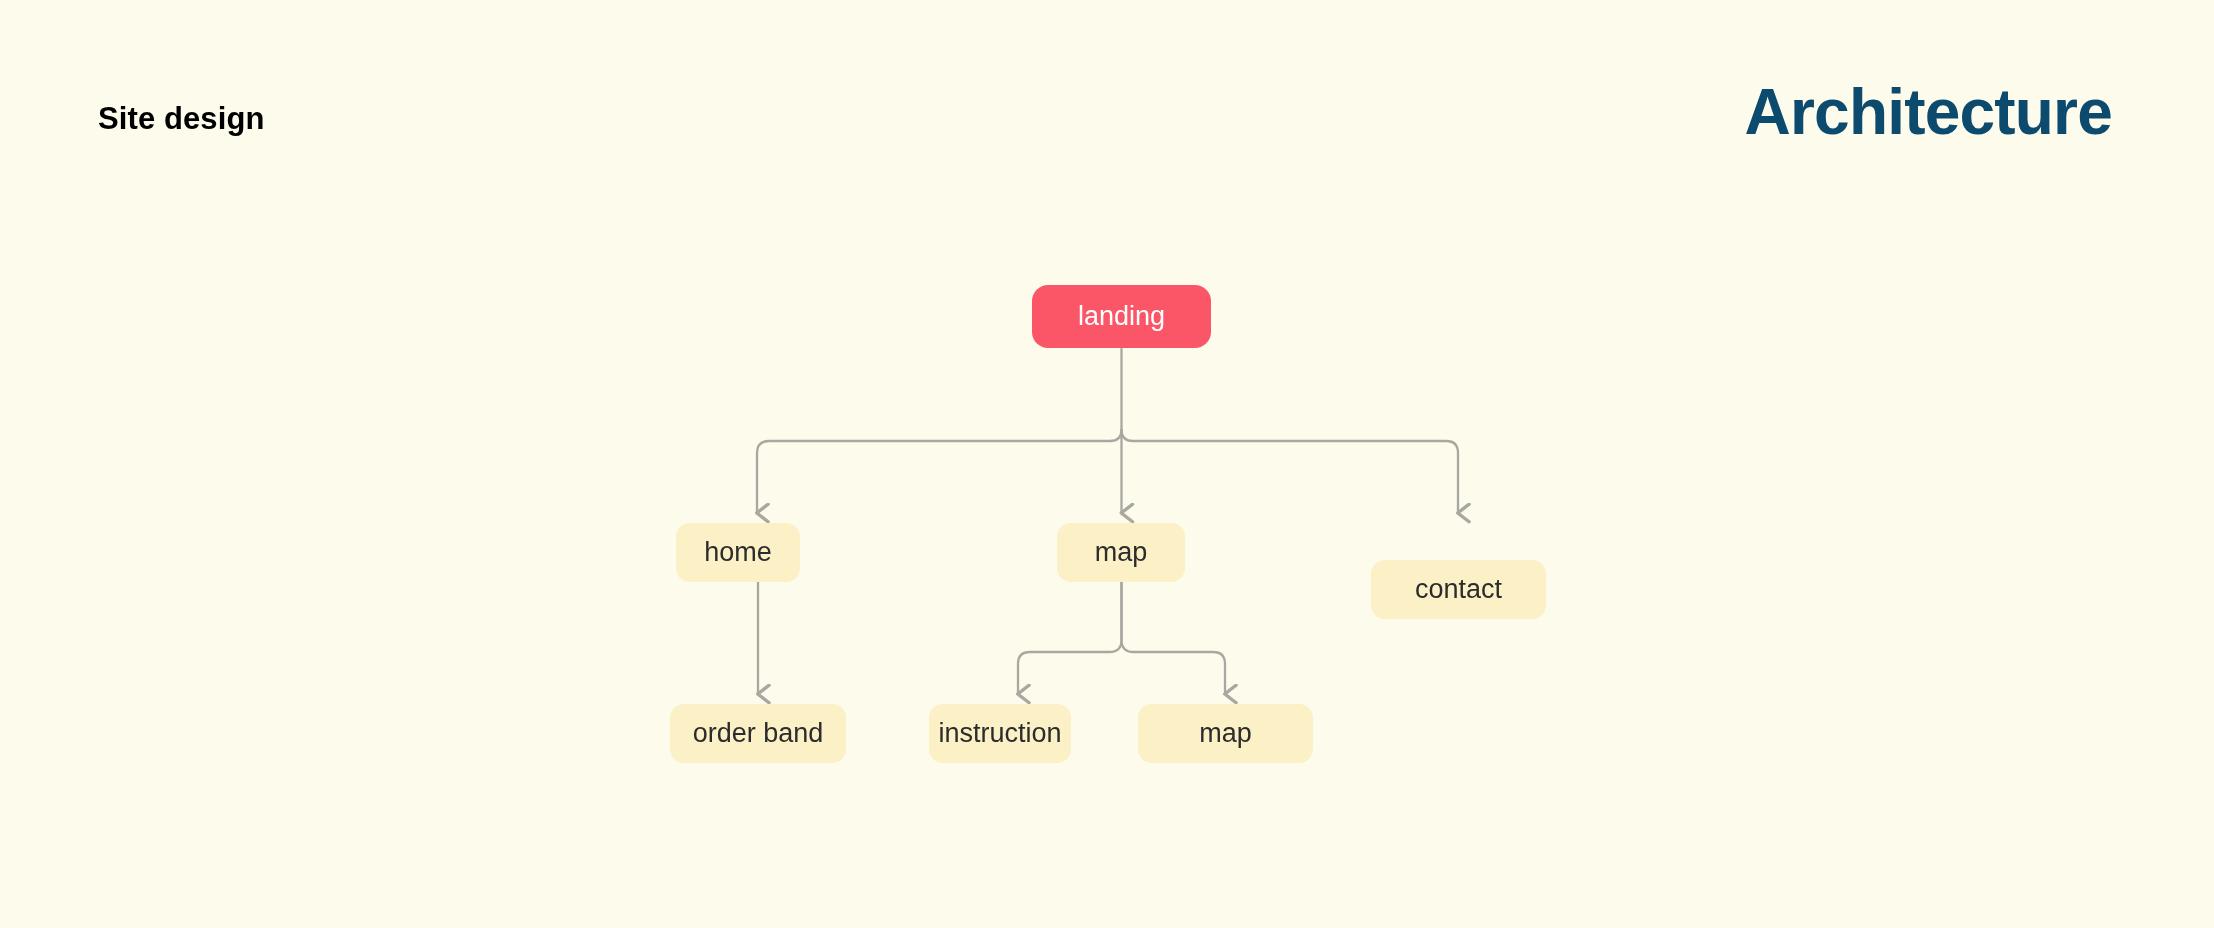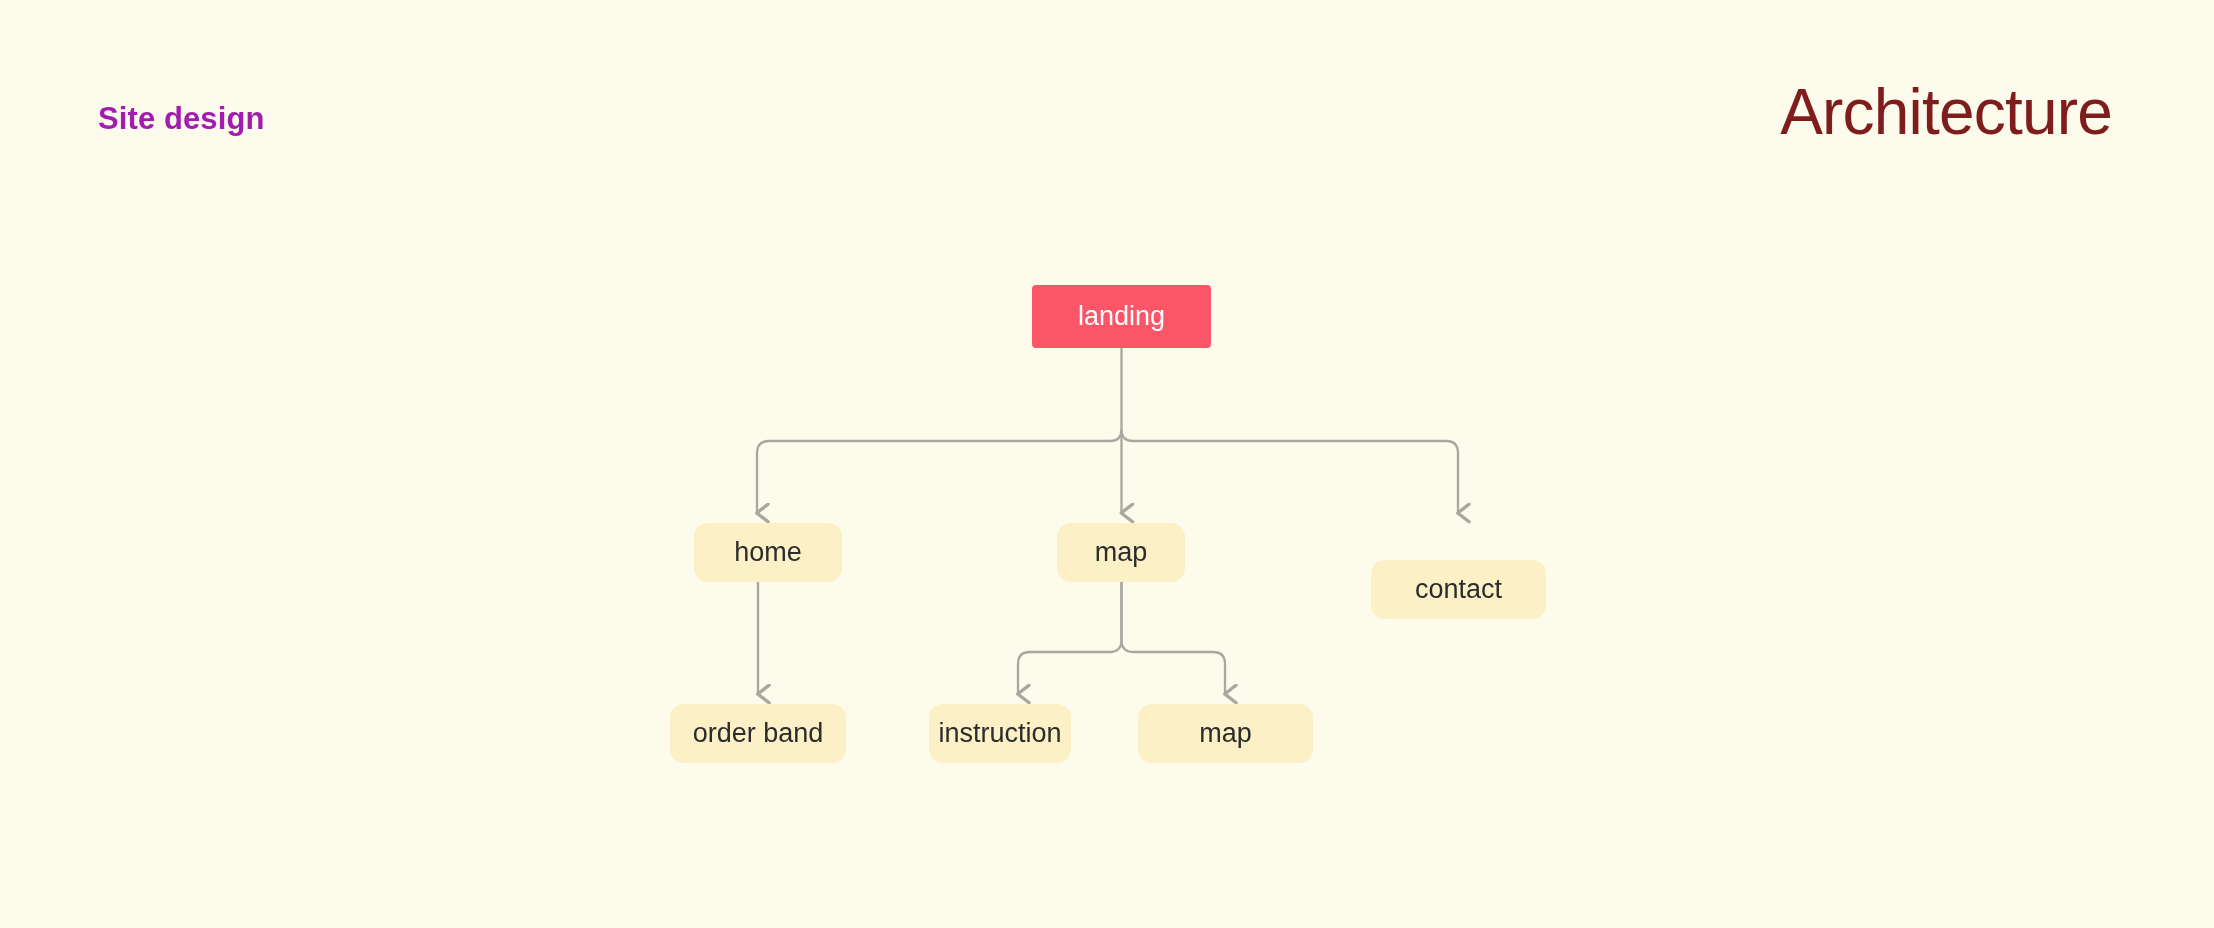--- a/index.html
+++ b/index.html
@@ -25,33 +25,33 @@
   }
 
   
   .eyebrow {
     position: absolute;
     left: 98px;
     top: 103px;
     font-size: 31px;
     font-weight: 600;
     letter-spacing: 0.1px;
-    color: #a21caf;
+    color: #000000;
     white-space: nowrap;
     line-height: 1;
   }
 
   .page-title {
     position: absolute;
     right: 102px;
     top: 102px;
     font-size: 64px;
-    font-weight: 400;
+    font-weight: 700;
     letter-spacing: -0.8px;
-    color: #7f1d1d;
+    color: #0c4a6e;
     white-space: nowrap;
     line-height: 1;
     transform: translateY(-22px);
   }
 
   
   .diagram {
     position: absolute;
     left: 0;
     top: 0;
@@ -79,21 +79,21 @@
     white-space: nowrap;
   }
   .node-label {
     display: block;
     pointer-events: none;
   }
 
   .node.root {
     background: #FB5668;
     color: #FFFFFF;
-    border-radius: 4px;
+    border-radius: 16px;
   }
   .node.leaf {
     background: #FBF0C6;
     color: #2C2C2C;
   }
 </style>
 </head>
 <body>
 
 <div class="slide">
@@ -126,21 +126,21 @@
         <path d="M 1121.5 582 L 1121.5 640 Q 1121.5 652 1109.5 652 L 1030 652 Q 1018 652 1018 664 L 1018 694" marker-end="url(#arrowhead)"></path>
 
         <path d="M 1121.5 582 L 1121.5 640 Q 1121.5 652 1133.5 652 L 1213 652 Q 1225 652 1225 664 L 1225 694" marker-end="url(#arrowhead)"></path>
       </g>
     </svg>
 
     <div class="node root" style="left:1032px; top:285px; width:179px; height:63px;">
       <span class="node-label">landing</span>
     </div>
 
-    <div class="node leaf" style="left:694px; top:523px; width:148px; height:59px;">
+    <div class="node leaf" style="left:676px; top:523px; width:124px; height:59px;">
       <span class="node-label">home</span>
     </div>
 
     <div class="node leaf" style="left:1057px; top:523px; width:128px; height:59px;">
       <span class="node-label">map</span>
     </div>
 
     <div class="node leaf" style="left:1371px; top:523px; width:175px; height:59px;margin-top:37px;">
       <span class="node-label">contact</span>
     </div>

